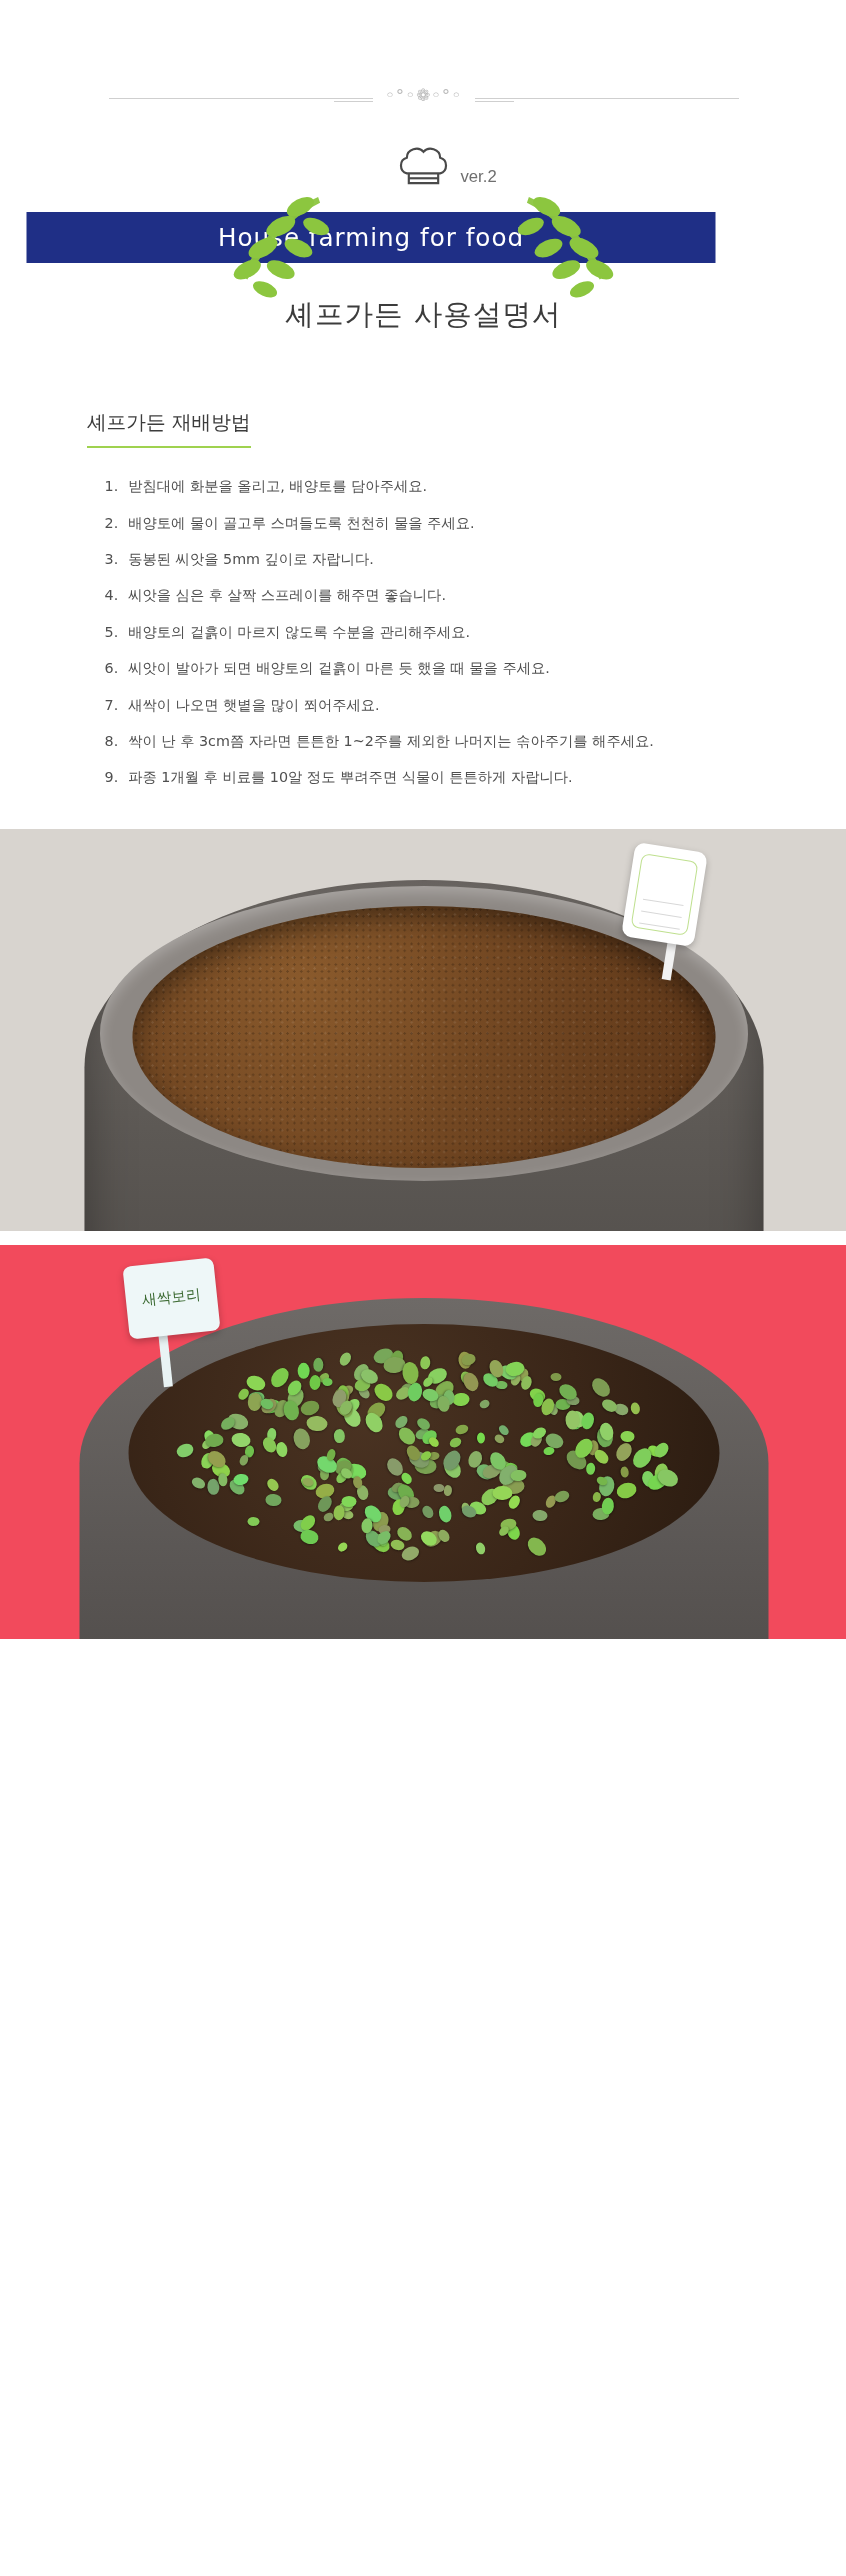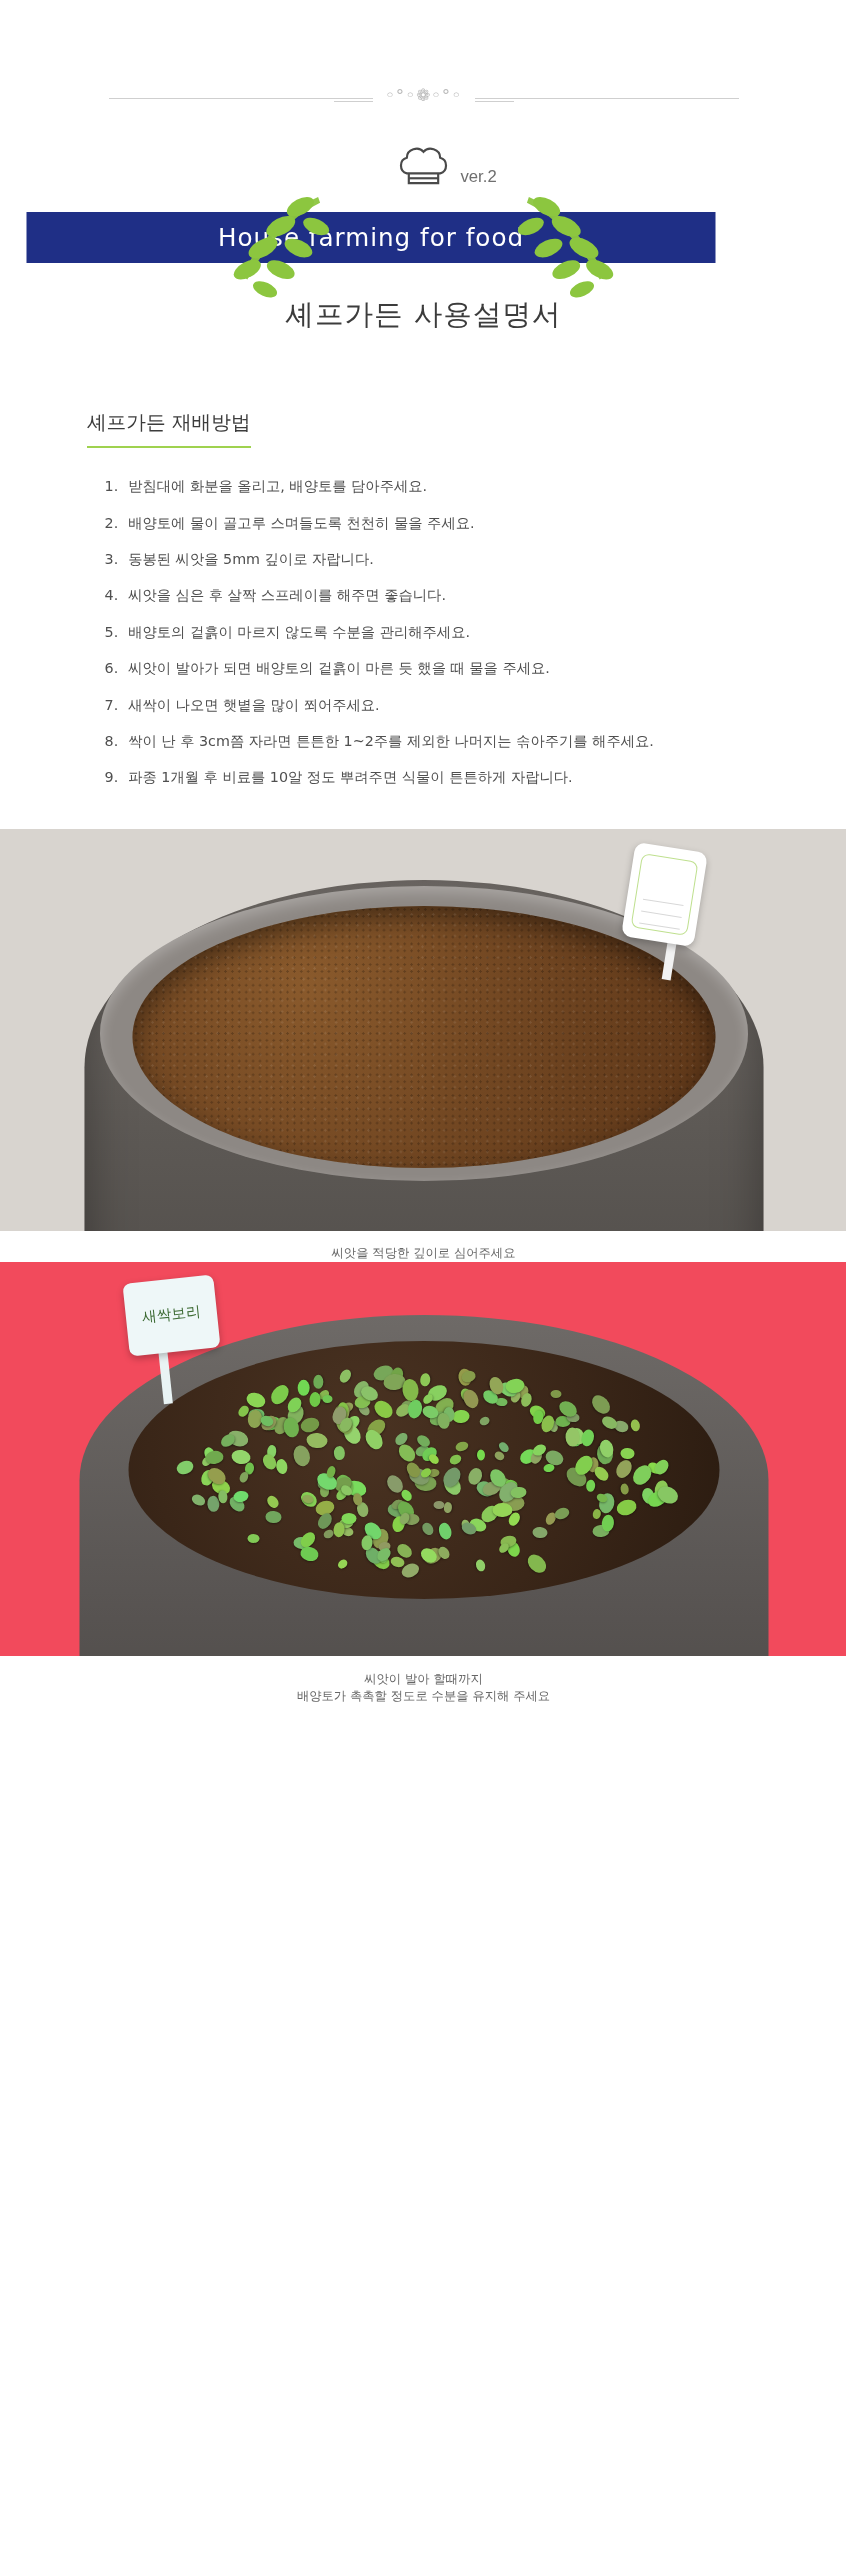--- a/index.html
+++ b/index.html
@@ -483,21 +483,20 @@
     <div class="pot1-rim"></div>
     <div class="pot1-soil"></div>
     <div class="tag-stake"></div>
     <div class="tag1">
       <div class="line" style="top:55px;"></div>
       <div class="line" style="top:67px;"></div>
       <div class="line" style="top:79px;"></div>
     </div>
   </div>
   <div class="caption">
-    <div>씨앗을 적당한 깊이로 심어주세요</div>
   </div>
 
   <div class="photo photo-2">
     <div class="pot2-outer"></div>
     <div class="pot2-soil"></div>
     <div class="sprouts">
         <div class="sprout" style="background: rgb(149, 187, 96); left: 158px; top: 86px; transform: rotate(5deg); width: 20.6px; height: 15px;"></div>
         <div class="sprout" style="background: rgb(118, 219, 77); left: 327px; top: 104px; transform: rotate(88deg); width: 11px; height: 8px;"></div>
         <div class="sprout" style="background: rgb(136, 155, 106); left: 237px; top: 130px; transform: rotate(55deg); width: 19px; height: 14px;"></div>
         <div class="sprout" style="background: rgb(118, 184, 105); left: 448px; top: 149px; transform: rotate(-78deg); width: 20px; height: 14.5px;"></div>
@@ -726,19 +725,15 @@
         <div class="sprout" style="background: rgb(131, 211, 86); left: 357px; top: 32px; transform: rotate(-12deg); width: 19px; height: 13.8px;"></div>
         <div class="sprout" style="background: rgb(144, 194, 80); left: 183px; top: 177px; transform: rotate(-84deg); width: 15.3px; height: 11.2px;"></div>
         <div class="sprout" style="background: rgb(114, 156, 105); left: 313px; top: 176px; transform: rotate(25deg); width: 15px; height: 11px;"></div>
         <div class="sprout" style="background: rgb(148, 214, 74); left: 280px; top: 108px; transform: rotate(42deg); width: 10.6px; height: 7.7px;"></div>
       </div>
     <div class="tag2-stake"></div>
     <div class="tag2">
       <div class="tag2-label">새싹보리</div>
     </div>
   </div>
-  <div class="caption caption-2">
-    <div>씨앗이 발아 할때까지</div>
-    <div>배양토가 촉촉할 정도로 수분을 유지해 주세요</div>
-  </div>
 
 </div>
 
 
 </body></html>

